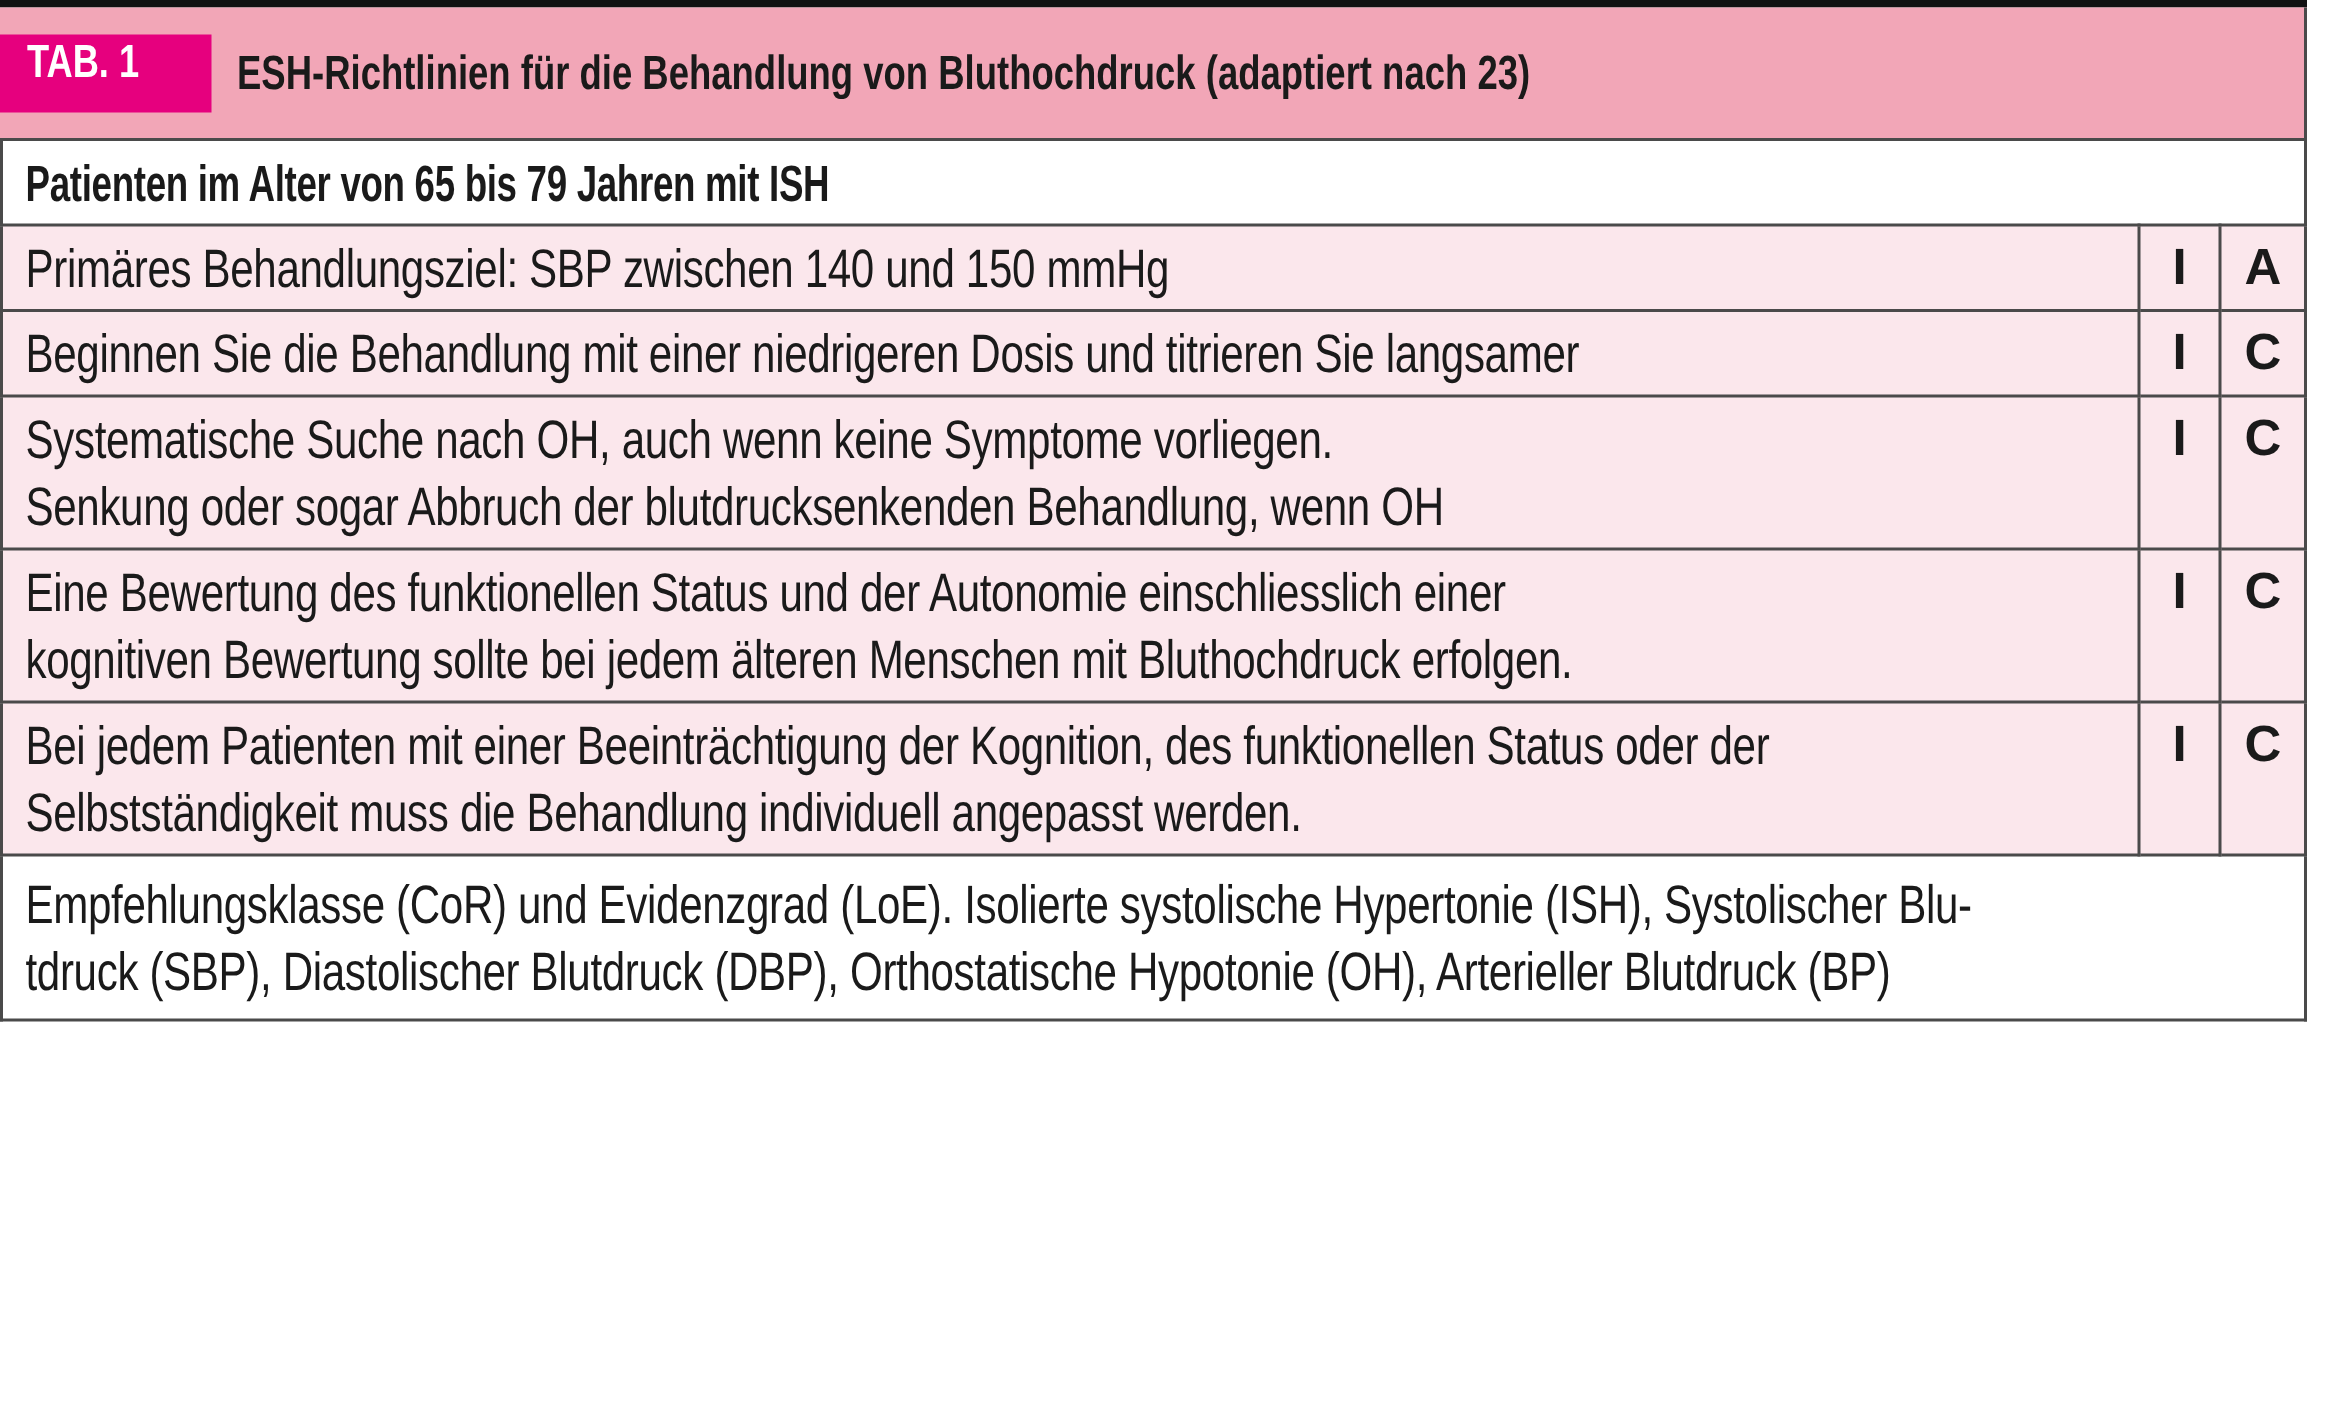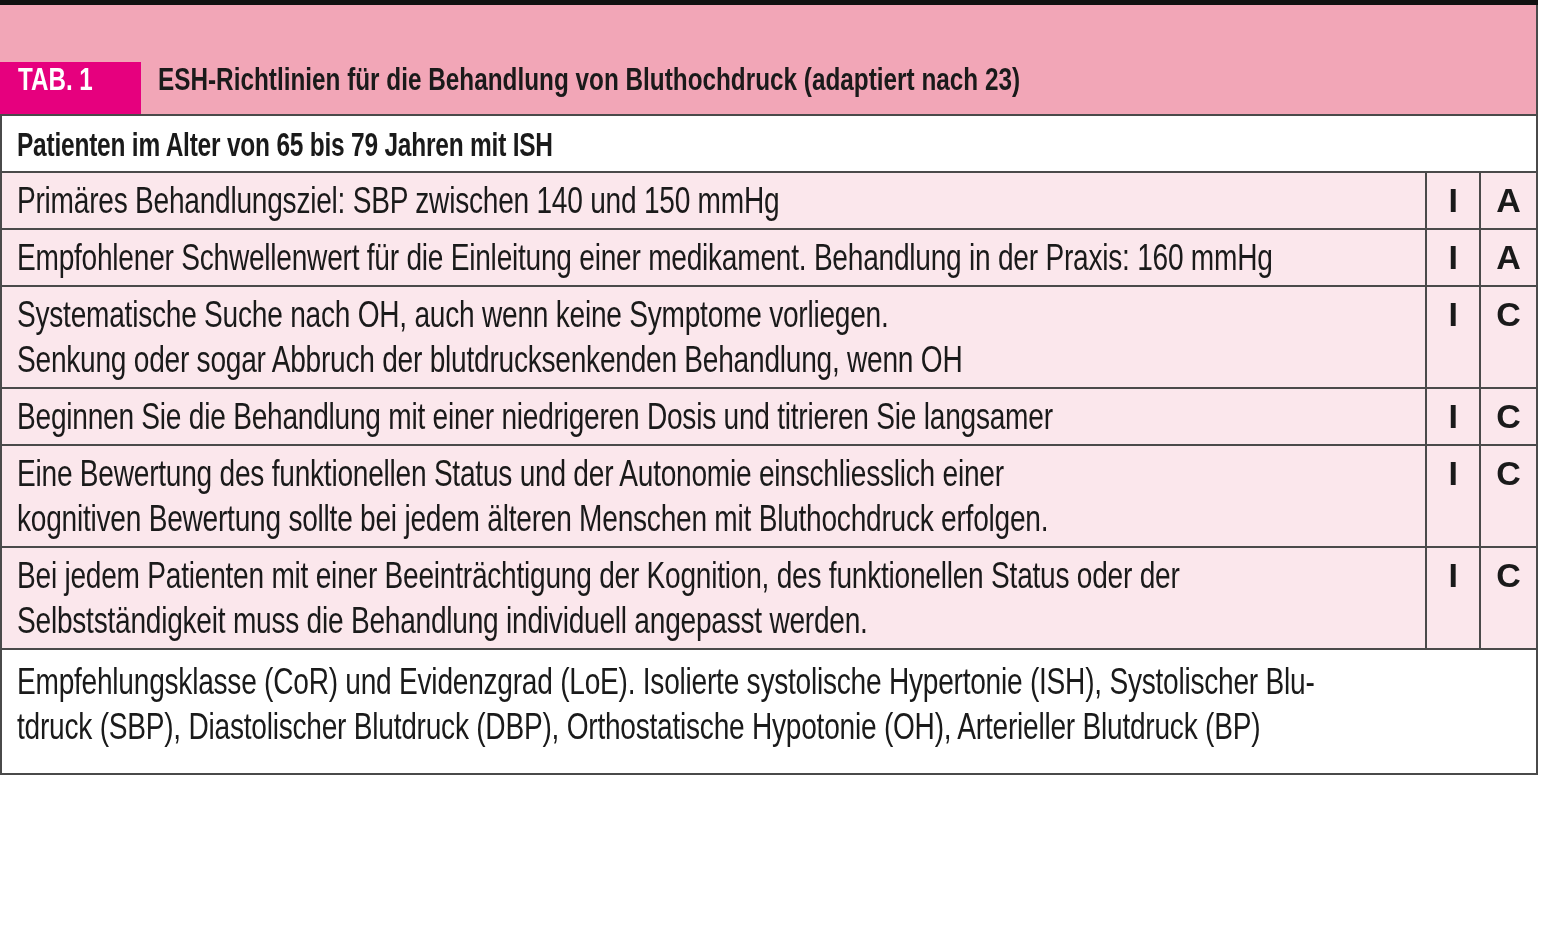--- a/index.html
+++ b/index.html
@@ -13,21 +13,21 @@
   *{box-sizing:border-box;margin:0;padding:0;}
   html,body{background:#ffffff;}
   body{
     font-family:"Liberation Sans","DejaVu Sans",sans-serif;
     color:var(--text);
     width:1565px;height:940px;overflow:hidden;
   }
   .tablefig{width:1538px;border-top:5px solid var(--topbar);}
   
   .fig-header{
-    display:flex;align-items:flex-end;height:109px;
+    display:flex;align-items:center;height:87px;
     background:var(--header-pink);
     border-right:2px solid var(--border);
   }
   .fig-tag{
     width:141px;flex:0 0 141px;background:var(--magenta);
     display:flex;align-items:flex-end;padding:0 0 16px 18px;
   }
   .fig-tag .t-line{color:#ffffff;font-weight:bold;font-size:31px;transform:scaleX(.78);}
   .fig-title{
     display:flex;align-items:flex-end;padding:16px 0 16px 17px;flex:1;overflow:hidden;
@@ -42,21 +42,21 @@
     font-size:36px;line-height:45px;
     letter-spacing:-.3px;
     margin-left:43px;
   }
   col.c-main{width:auto;}
   col.c-cor{width:54px;}
   col.c-loe{width:57px;}
   tr.row-section td{background:#ffffff;font-weight:bold;}
   tr.row-section td .t-line{transform:scaleX(.72);font-size:34px;}
   tr.row-item td{background:var(--row-pink);}
-  tr.row-footnote td{background:#ffffff;padding-top:9px;padding-bottom:24px;}
+  tr.row-footnote td{background:#ffffff;padding-top:9px;padding-bottom:9px;}
   td.grade{
     text-align:center;font-weight:bold;font-size:34px;
     padding-left:0;padding-right:0;
   }
   td.grade-empty{background:#ffffff;}
   .t-line{
     display:inline-block;white-space:nowrap;
     transform:scaleX(.78);transform-origin:0 50%;
   }
   .lines{overflow:hidden;}
@@ -94,40 +94,31 @@
             <div class="lines">
               <div class="line-row"><span class="t-line">Primäres Behandlungsziel: SBP zwischen 140 und 150 mmHg</span></div>
             </div>
           </td>
           <td class="grade">I</td>
           <td class="grade">A</td>
         </tr>
         <tr class="row-item">
           <td>
             <div class="lines">
-              <div class="line-row"><span class="t-line">Empfohlener Schwellenwert für die Einleitung einer medikament. Behandlung in der Praxis: 160 mmHg</span></div>
-            </div>
-          </td>
-          <td class="grade">I</td>
-          <td class="grade">A</td>
-        </tr>
-        <tr class="row-item">
-          <td>
-            <div class="lines">
-              <div class="line-row"><span class="t-line">Systematische Suche nach OH, auch wenn keine Symptome vorliegen.</span></div>
-              <div class="line-row"><span class="t-line">Senkung oder sogar Abbruch der blutdrucksenkenden Behandlung, wenn OH</span></div>
+              <div class="line-row"><span class="t-line">Beginnen Sie die Behandlung mit einer niedrigeren Dosis und titrieren Sie langsamer</span></div>
             </div>
           </td>
           <td class="grade">I</td>
           <td class="grade">C</td>
         </tr>
         <tr class="row-item">
           <td>
             <div class="lines">
-              <div class="line-row"><span class="t-line">Beginnen Sie die Behandlung mit einer niedrigeren Dosis und titrieren Sie langsamer</span></div>
+              <div class="line-row"><span class="t-line">Systematische Suche nach OH, auch wenn keine Symptome vorliegen.</span></div>
+              <div class="line-row"><span class="t-line">Senkung oder sogar Abbruch der blutdrucksenkenden Behandlung, wenn OH</span></div>
             </div>
           </td>
           <td class="grade">I</td>
           <td class="grade">C</td>
         </tr>
         <tr class="row-item">
           <td>
             <div class="lines">
               <div class="line-row"><span class="t-line">Eine Bewertung des funktionellen Status und der Autonomie einschliesslich einer</span></div>
               <div class="line-row"><span class="t-line">kognitiven Bewertung sollte bei jedem älteren Menschen mit Bluthochdruck erfolgen.</span></div>

